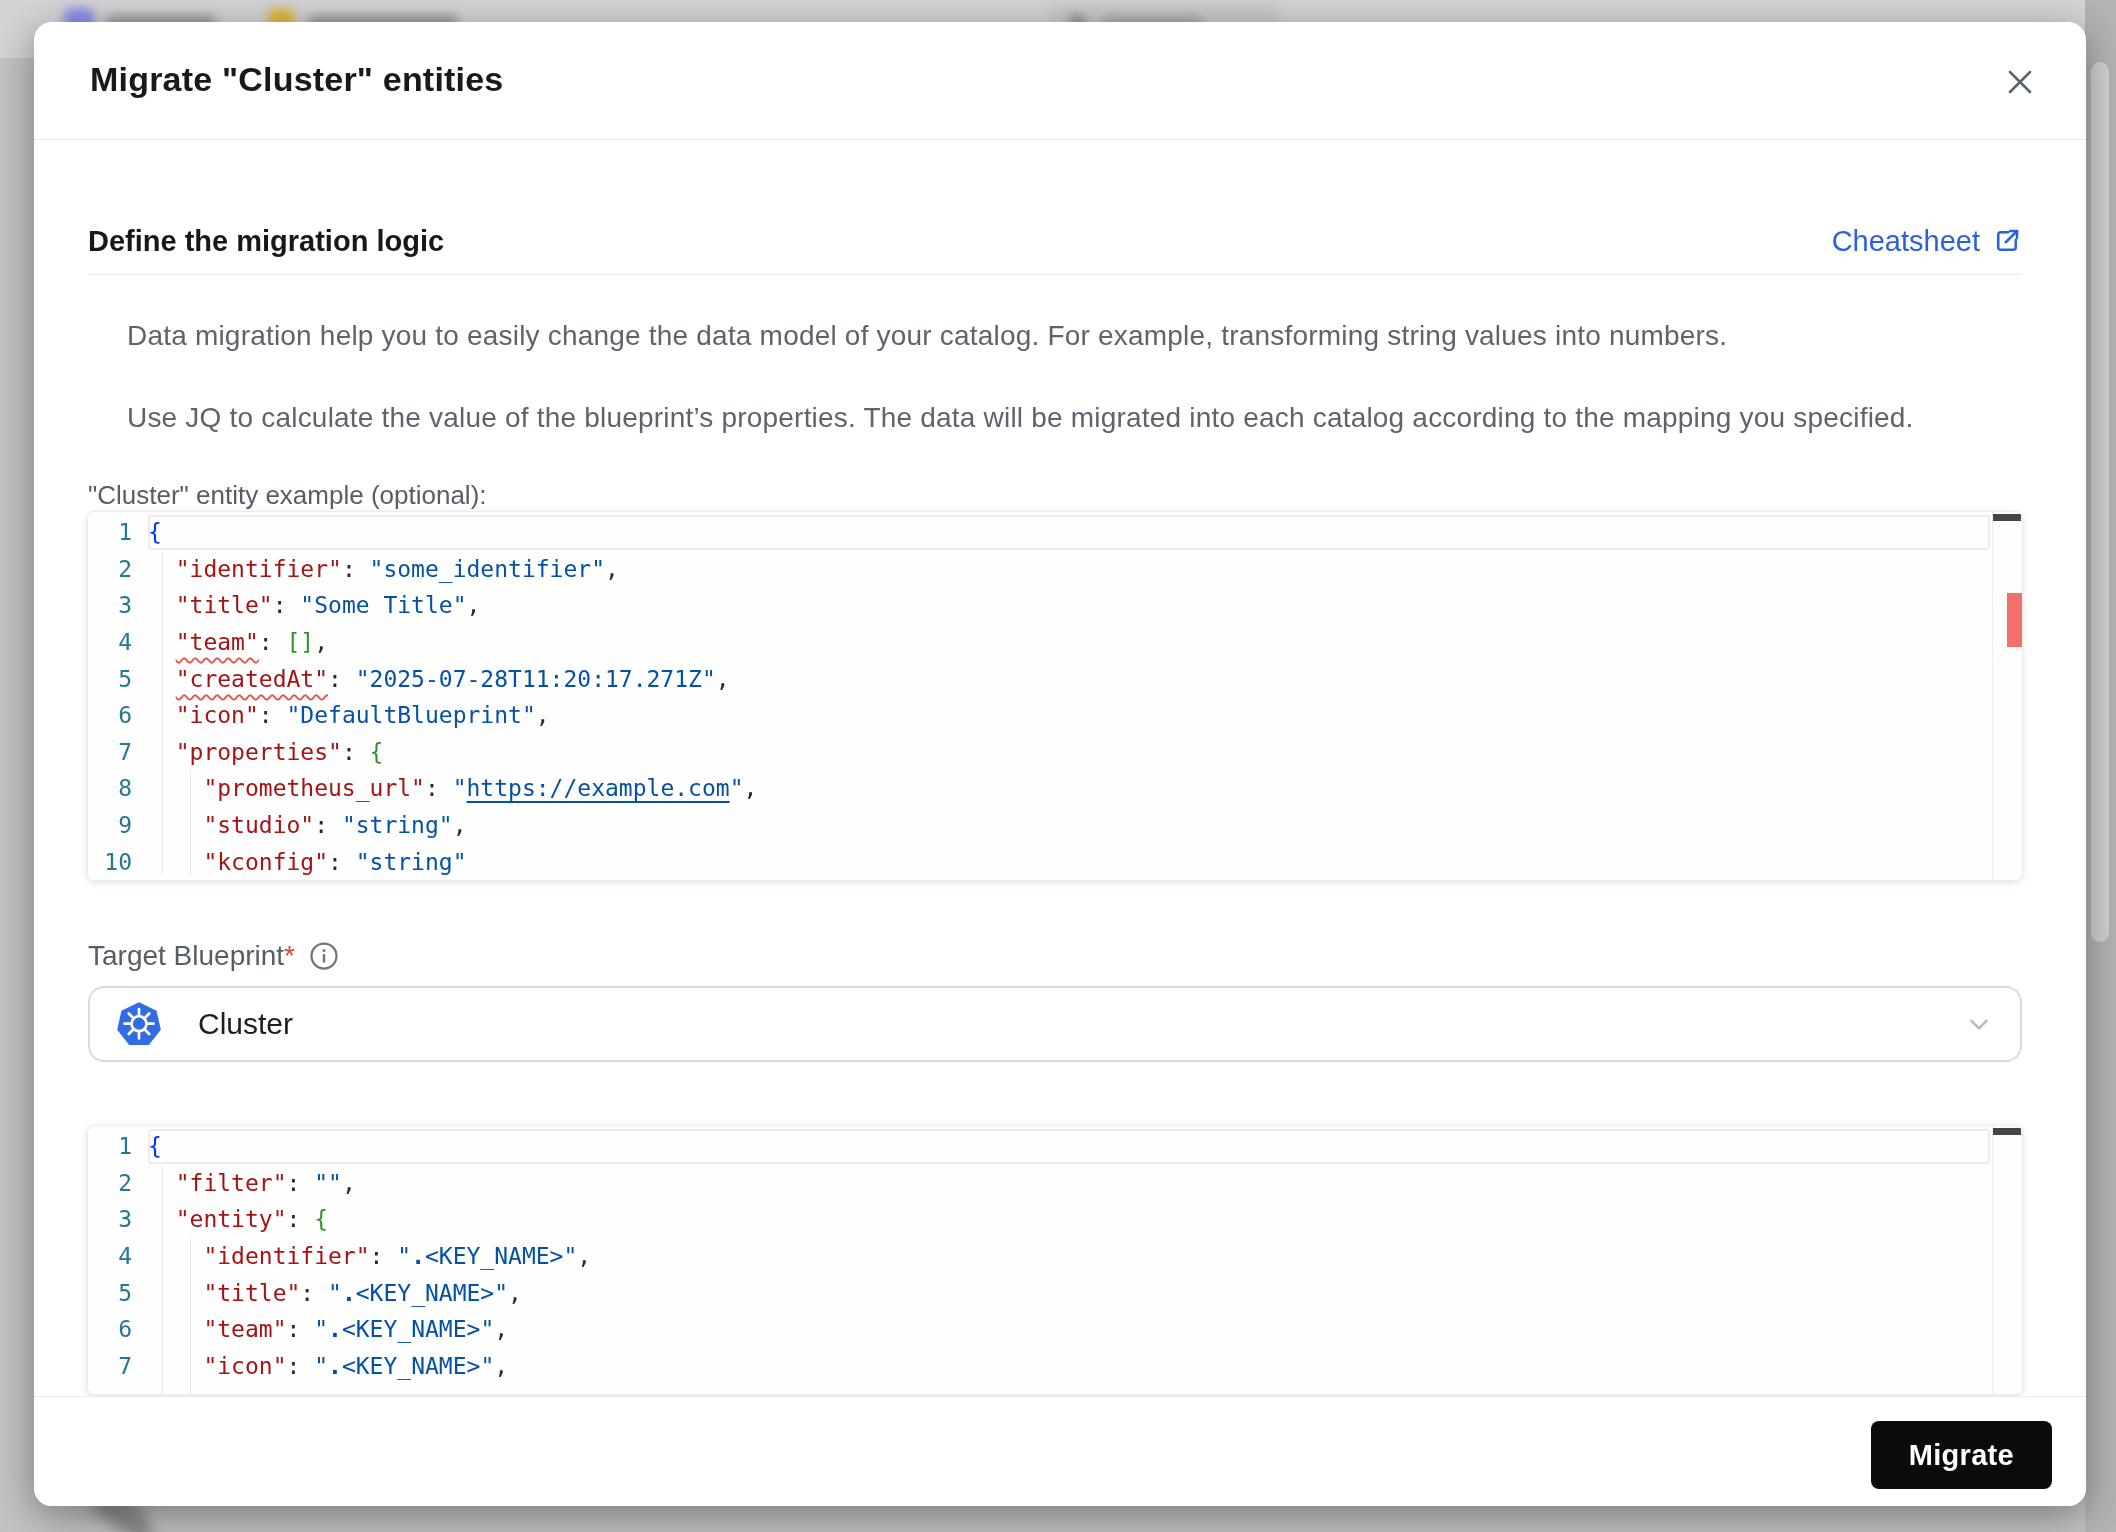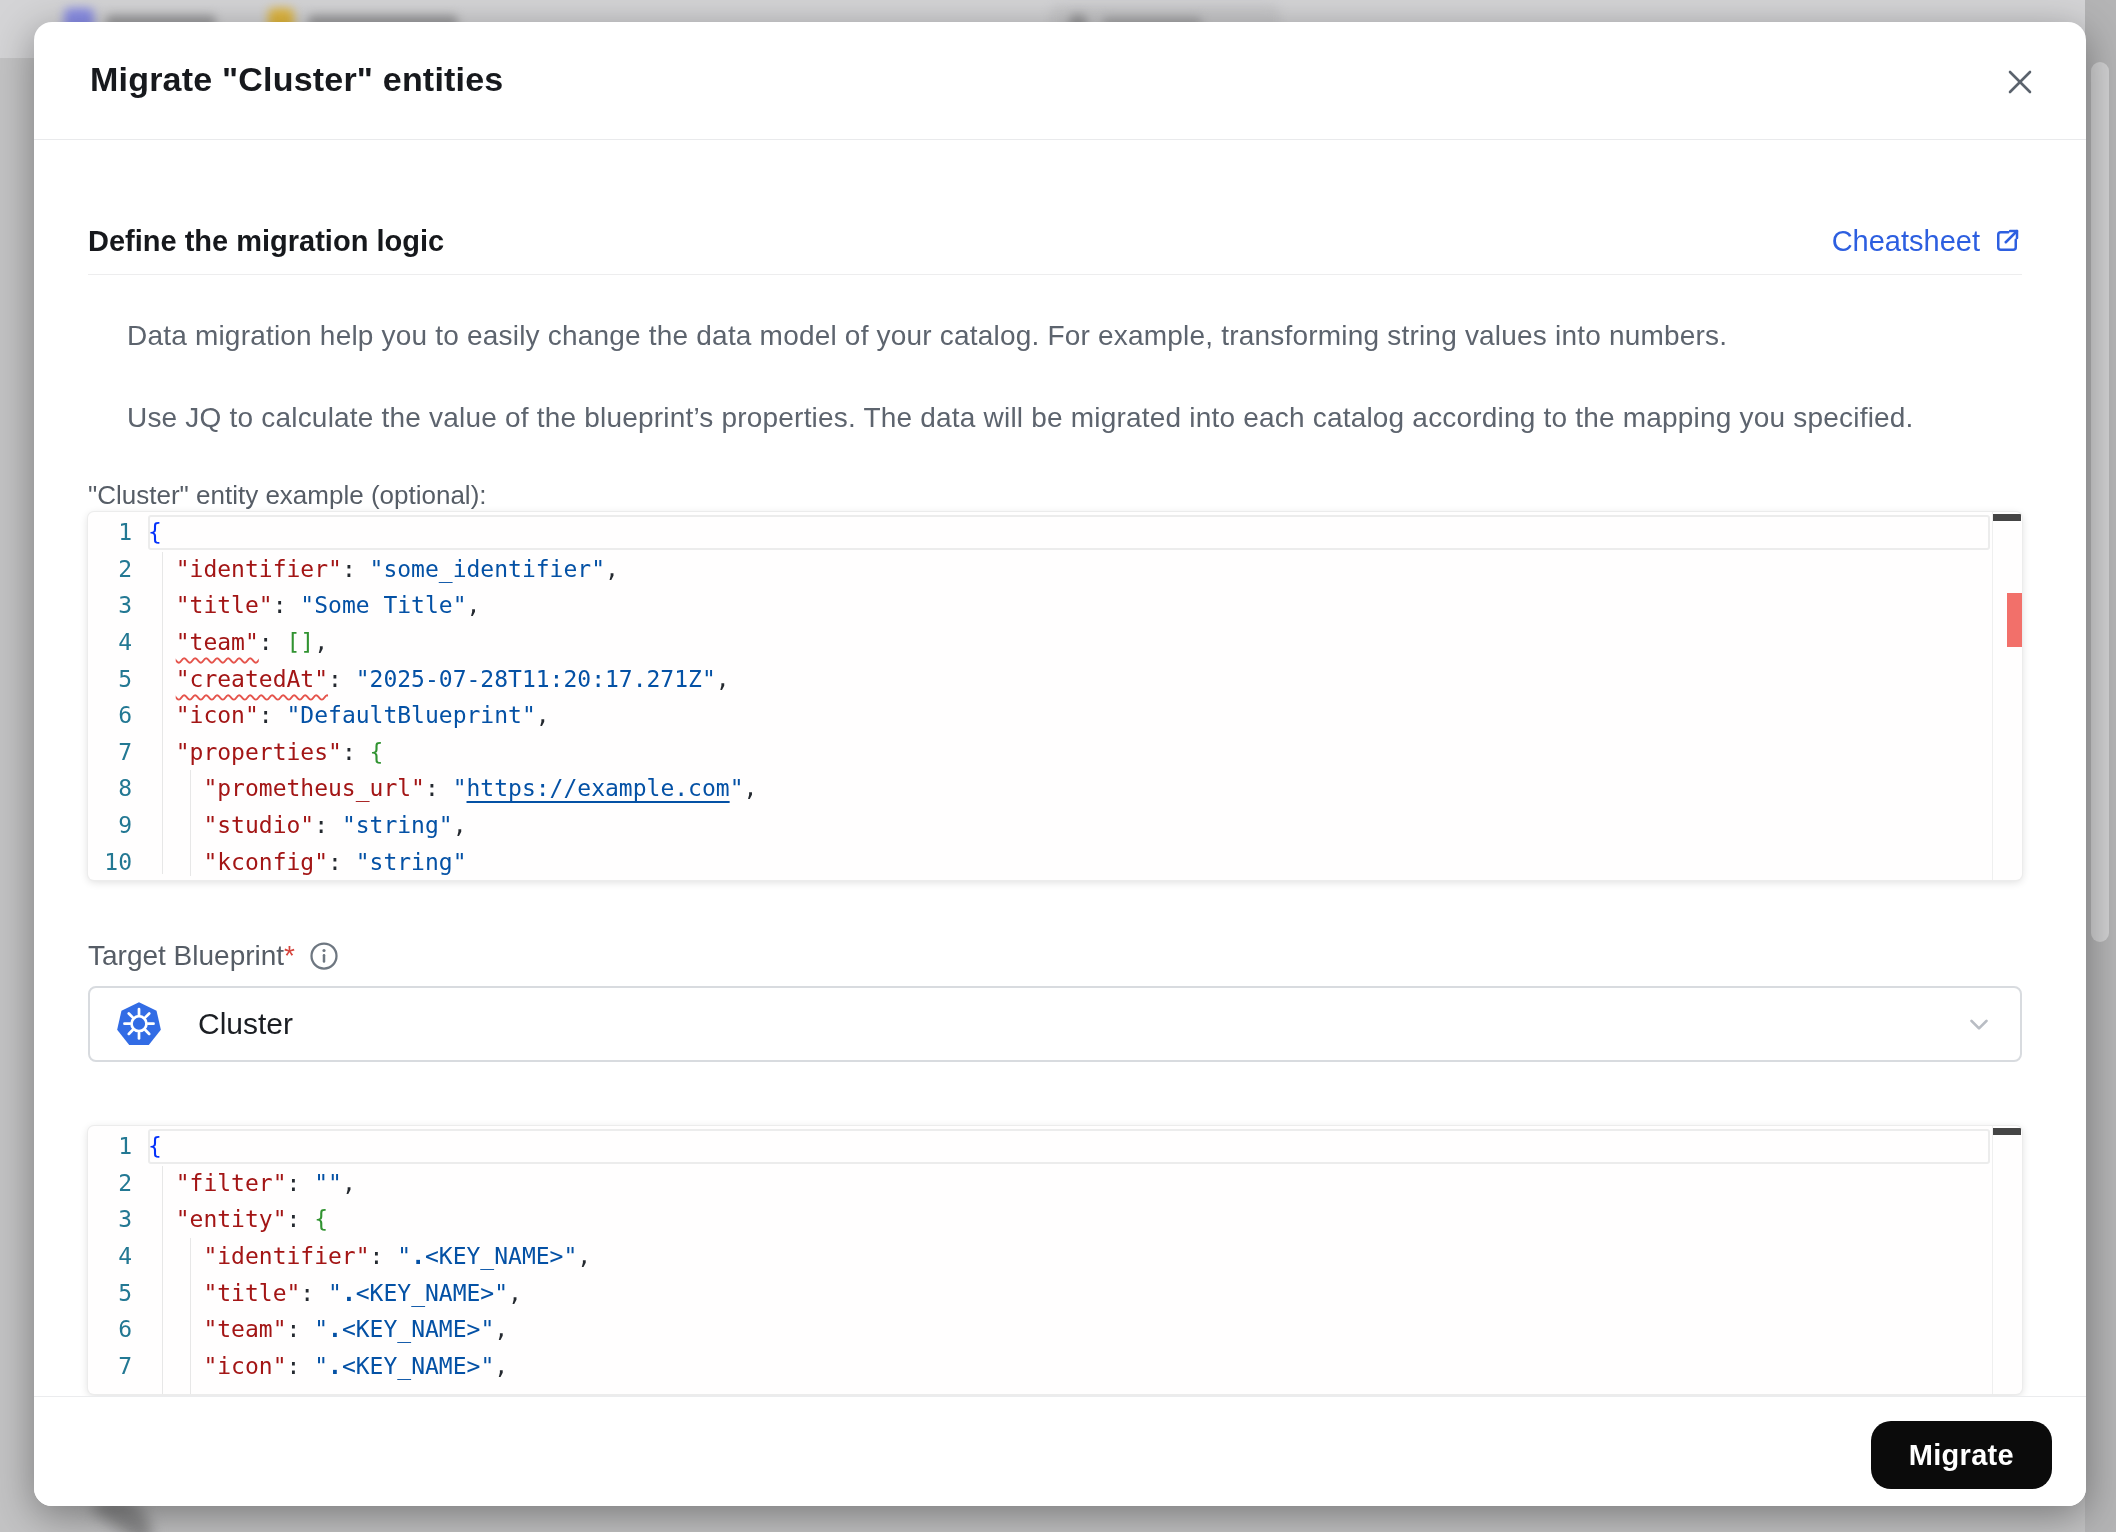--- a/index.html
+++ b/index.html
@@ -63,34 +63,34 @@
   .tk-b2 { color:var(--b2,#319331); }
   .tk-pn { color:#24292f; }
   .indent-guide { position:absolute; width:1px; background:#e7e7e7; }
   .ruler-line { position:absolute; right:29px; top:0; bottom:0; width:1px; background:#efefef; }
   .ed-scroll-thumb { position:absolute; right:1px; top:2px; width:28px; height:7px; background:#454545; }
   .ed-error-marker { position:absolute; right:0; width:15px; background:var(--err,#f2706a); }
 
   
   .select {
     position:absolute; left:54px; top:964px; width:1934px; height:76px;
-    border:2px solid #d8dbdf; border-radius:8px; background:#fff;
+    border:2px solid #d8dbdf; border-radius:16px; background:#fff;
     display:flex; align-items:center; padding:0 26px; cursor:pointer;
   }
   .select .k8s { width:46px; height:46px; flex:none; }
   .select .sel-text { margin-left:36px; font-size:30px; color:#1b1e23; }
   .select .chev { margin-left:auto; }
 
   
   .footer { position:absolute; left:0; right:0; top:1374px; bottom:0; border-top:1px solid #ebecee; border-radius:0 0 18px 18px; background:#fff; }
   .migrate-btn {
     position:absolute; right:34px; top:24px; height:68px; padding:0 38px;
     background:var(--btn,#0b0b0b); color:#fff; font-size:29px; font-weight:700;
     font-family:"Liberation Sans", sans-serif;
-    border:none; border-radius:20px; cursor:pointer; letter-spacing:.3px;
+    border:none; border-radius:8px; cursor:pointer; letter-spacing:.3px;
   }
 </style>
 </head>
 <body>
 
 <div class="bg-topbar">
   <div class="bg-blob" style="left:64px; top:8px; width:30px; height:30px; background:#8b8fe8;"></div>
   <div class="bg-blob" style="left:106px; top:15px; width:110px; height:16px; background:#9d9d9f;"></div>
   <div class="bg-blob" style="left:268px; top:8px; width:26px; height:30px; background:#e2b83f;"></div>
   <div class="bg-blob" style="left:308px; top:15px; width:150px; height:16px; background:#9d9d9f;"></div>

